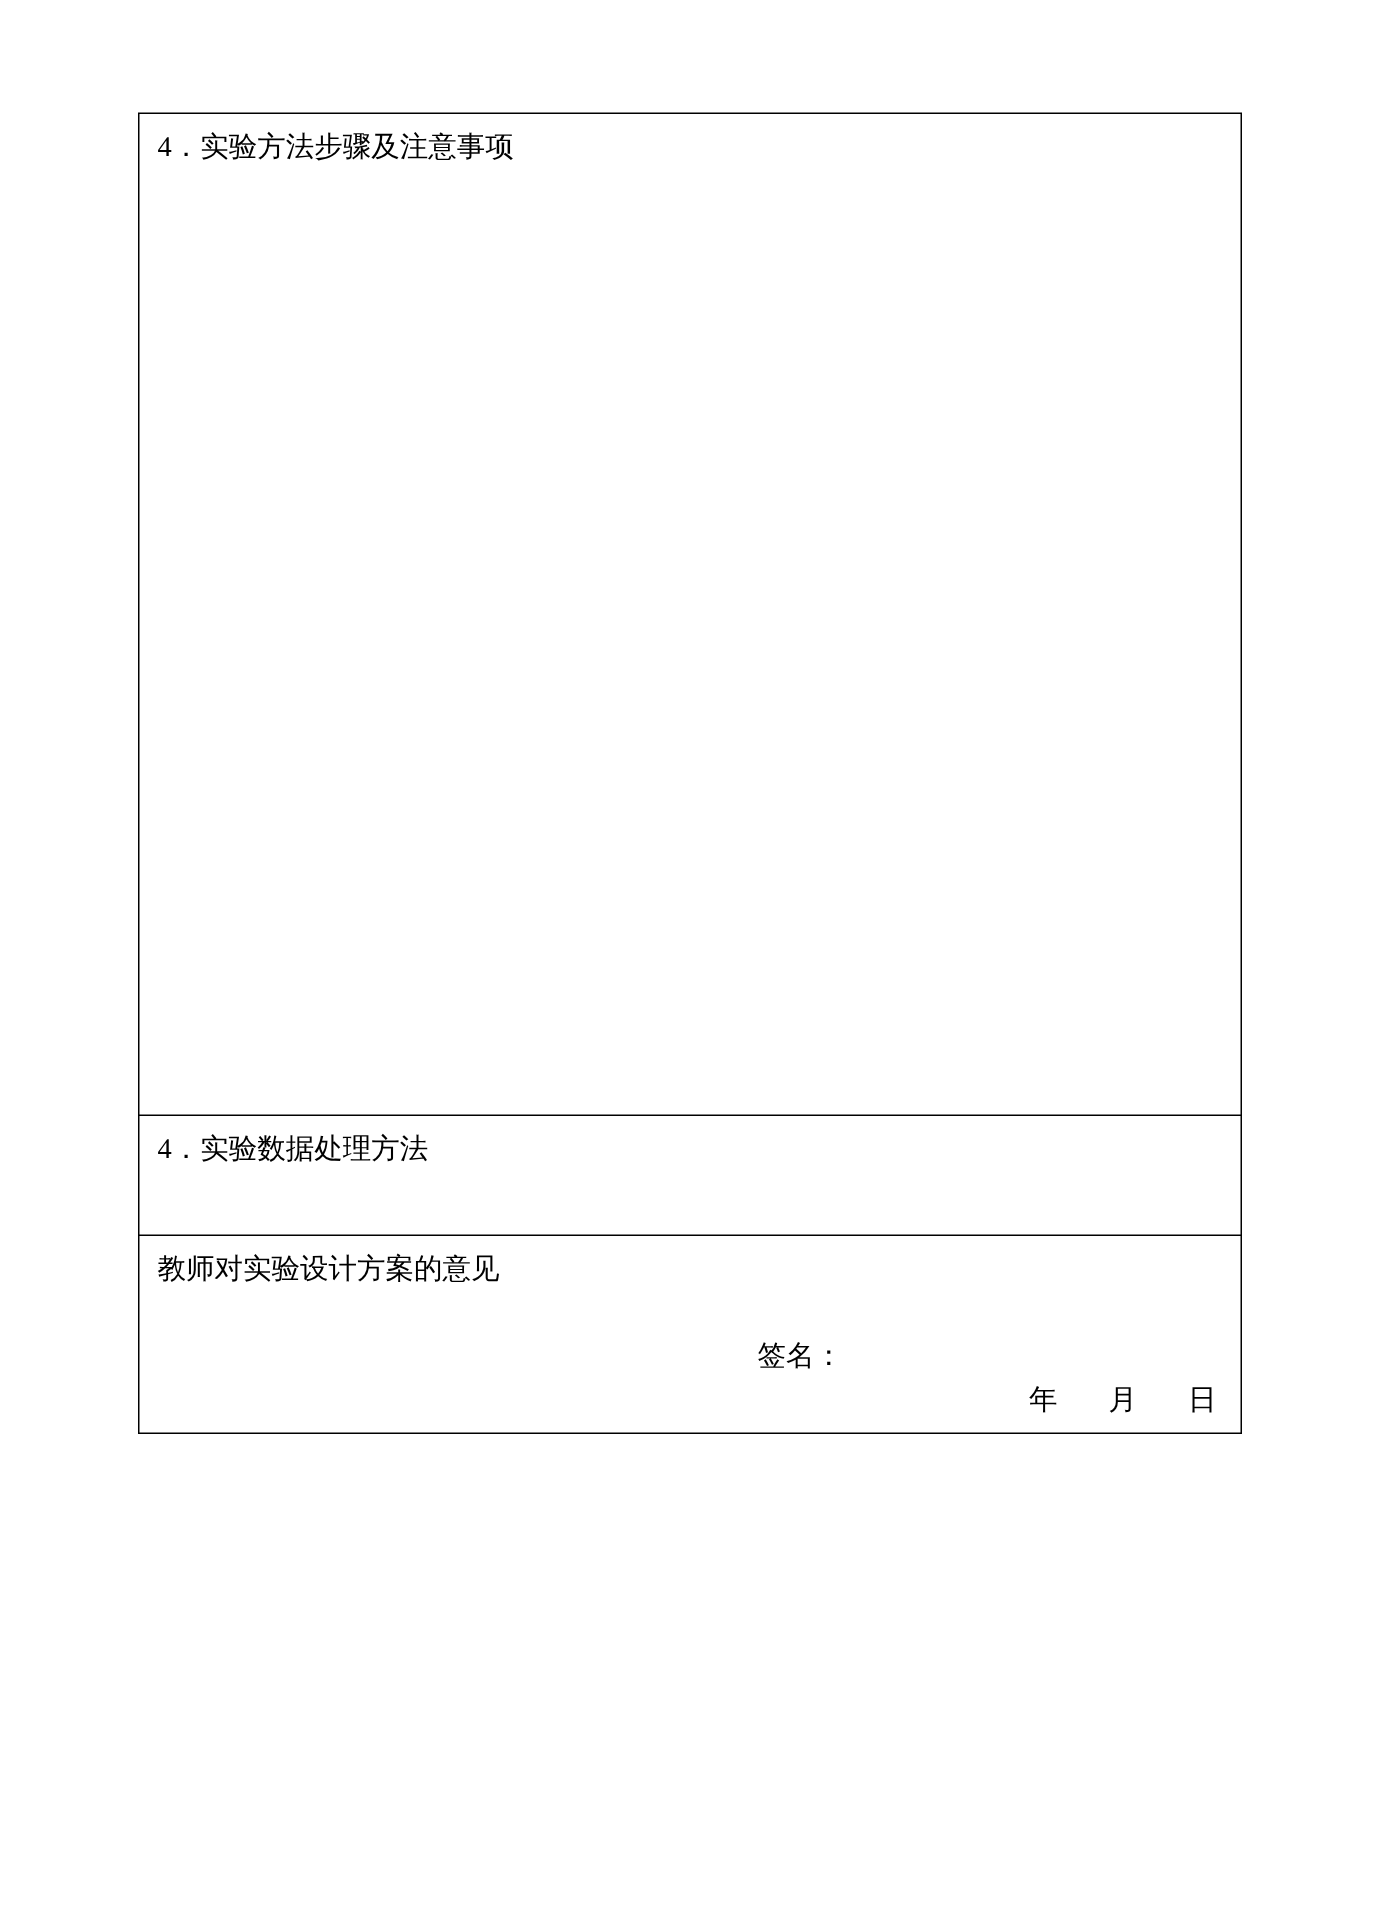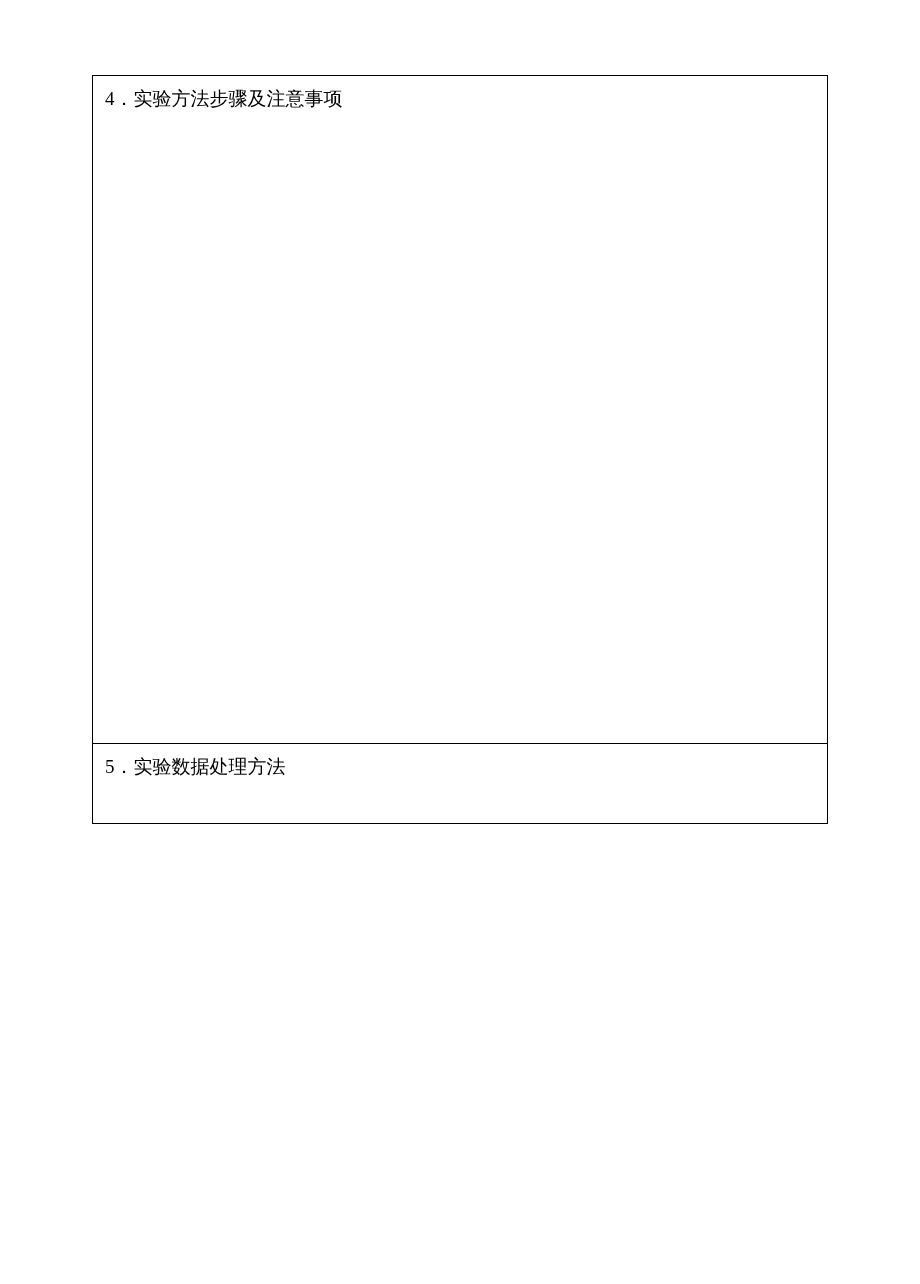--- a/index.html
+++ b/index.html
@@ -65,18 +65,25 @@
 </head>
 <body>
 
 <div class="page">
 
   <div class="cell cell-4">
     <span>4．实验方法步骤及注意事项</span>
   </div>
 
   <div class="cell cell-5">
-    <span>5．实验数据处理方法</span>
+    <span>4．实验数据处理方法</span>
   </div>
 
 
+  <div class="cell cell-teacher">
+    <span>教师对实验设计方案的意见</span>
+    <div class="sig-line">签名：</div>
+    <div class="date-line">
+      <span>年</span><span class="gap1"></span><span>月</span><span class="gap2"></span><span>日</span>
+    </div>
+  </div>
 
 </div>
 
 </body></html>

